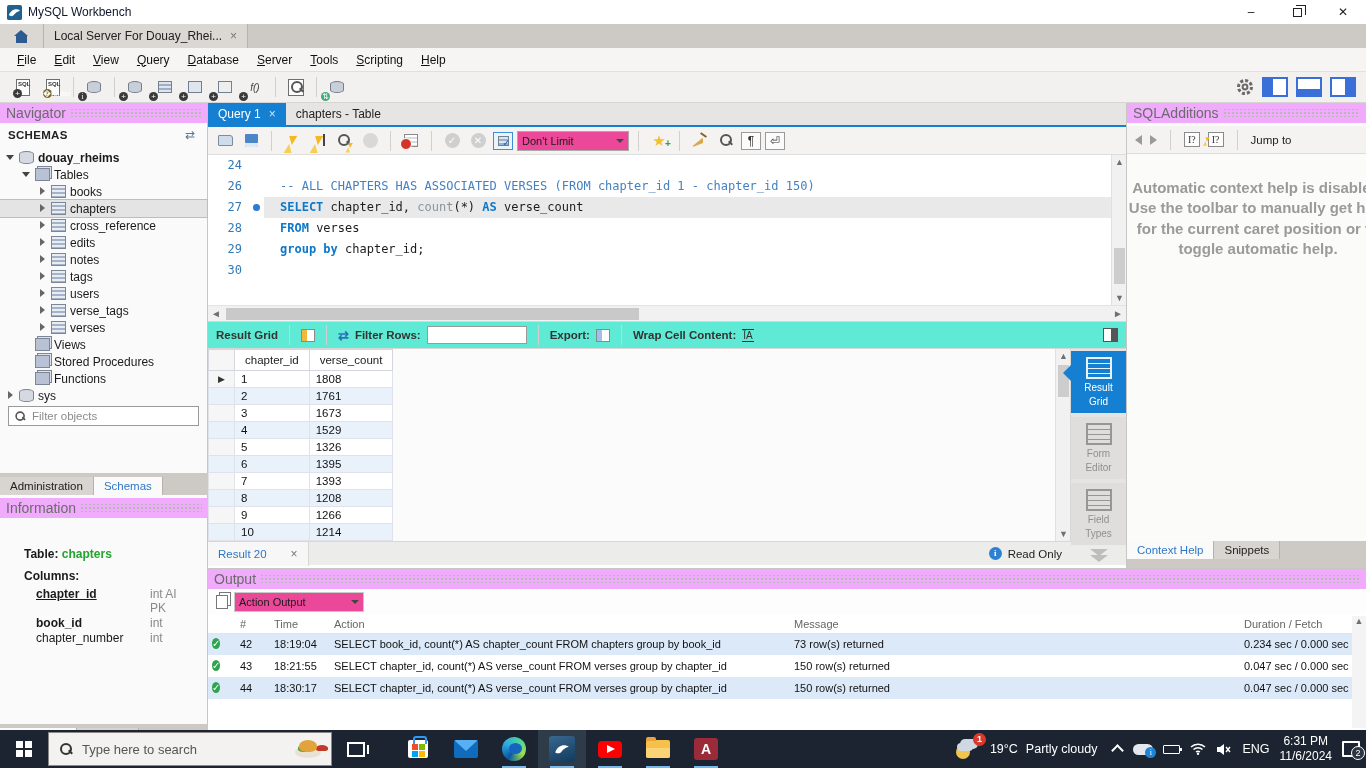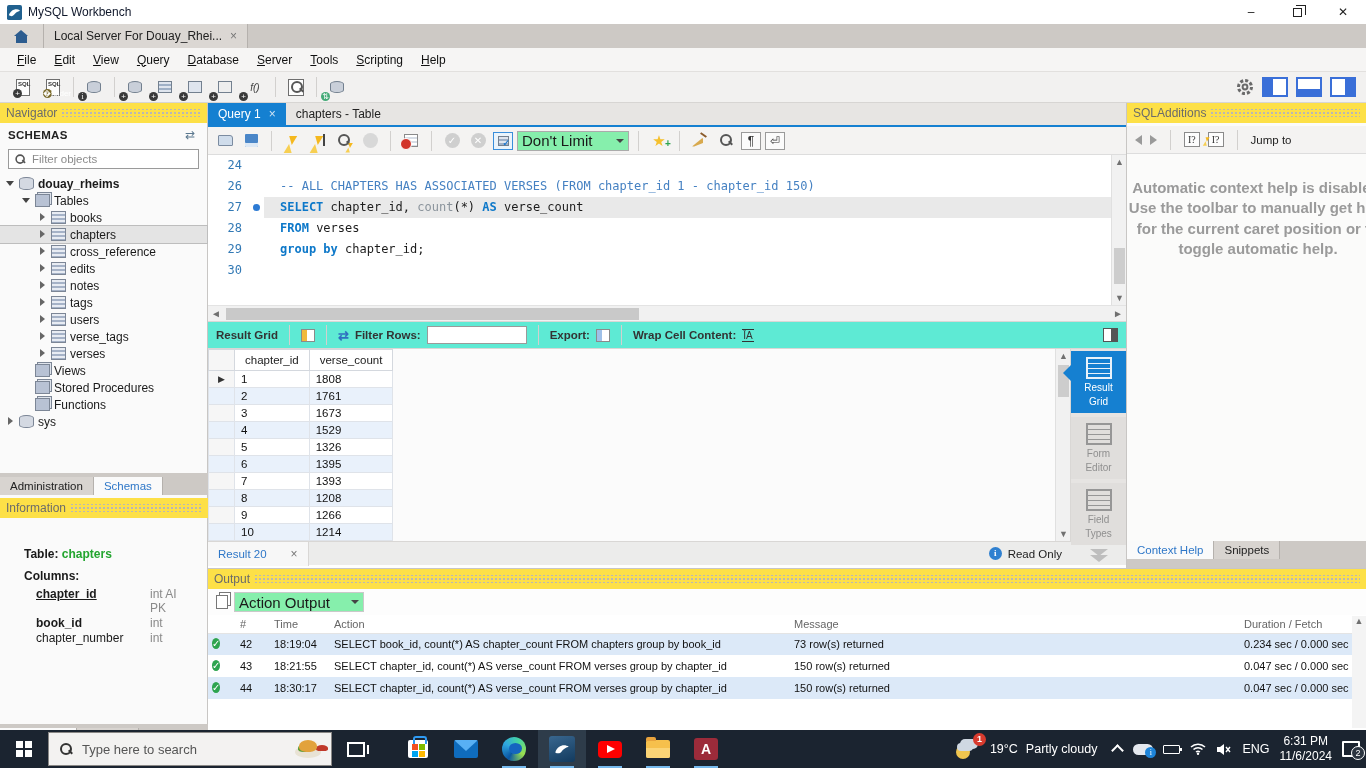--- a/index.html
+++ b/index.html
@@ -40,21 +40,21 @@
   .mag::after { content:""; position:absolute; left:9px; top:9px; width:5px; height:2px; background:#555; transform:rotate(45deg); }
   .tb-sep { width:1px; height:20px; background:#d2d0ce; margin:0 5px; }
   #maintoolbar .right { margin-left:auto; display:flex; align-items:center; gap:8px; padding-right:10px; }
   .panel-toggle { width:26px; height:20px; border:2px solid #3a6fd8; background:#fff; position:relative; }
   .panel-toggle.left::before { content:""; position:absolute; left:0; top:0; bottom:0; width:40%; background:#3a6fd8; }
   .panel-toggle.bottom::before { content:""; position:absolute; left:0; right:0; bottom:0; height:40%; background:#3a6fd8; }
   .panel-toggle.rightp::before { content:""; position:absolute; right:0; top:0; bottom:0; width:40%; background:#3a6fd8; }
 
   
   #navigator { position:absolute; left:0; top:103px; width:208px; height:627px; background:#fafafa; border-right:1px solid #c8c6c4; }
-  .sect-head { height:20px; background:#fde047; display:flex; align-items:center; padding:0 6px; color:#6b6b6b; font-size:12px; }
+  .sect-head { height:20px; background:#f0abfc; display:flex; align-items:center; padding:0 6px; color:#6b6b6b; font-size:14px; }
   .sect-head .dots { flex:1; height:8px; margin-left:4px; background-image:radial-gradient(circle,#b9b7b5 1px,transparent 1px); background-size:4px 4px; background-position:0 2px; }
   #schemas-bar { height:24px; display:flex; align-items:center; padding:0 8px; background:#fafafa; }
   #schemas-title { font-weight:bold; font-size:11.5px; color:#222; letter-spacing:.3px; }
   .refresh-ico { margin-left:auto; width:14px; height:12px; color:#5b788f; font-size:12px; line-height:12px; }
   #filter-row { display:flex; align-items:center; padding:2px 8px 4px 8px; gap:4px; }
   #filter-box { flex:1; display:flex; align-items:center; border:1px solid #9a9a9a; background:#fff; height:20px; padding:0 4px; gap:4px; }
   #filter-input { border:none; outline:none; flex:1; font-size:11.5px; font-family:"Liberation Sans",sans-serif; color:#444; background:transparent; }
   #filter-input::placeholder { color:#8b8b8b; }
   #schema-tree { padding-top:2px; }
   .tree-row { height:17px; display:flex; align-items:center; gap:4px; font-size:12px; color:#1a1a1a; }
@@ -83,21 +83,21 @@
   
   #queryarea { position:absolute; left:208px; top:103px; width:918px; height:465px; background:#fff; }
   #qtabs { height:22px; background:#e7e5e3; display:flex; align-items:flex-end; }
   .qtab { height:22px; display:flex; align-items:center; gap:8px; padding:0 10px; font-size:12px; }
   .qtab.active { background:#1580d1; color:#fff; }
   .qtab.active .tab-x { color:#cfe4f5; }
   .qtab.plain { color:#222; }
   #qtabs-underline { height:2px; background:#1580d1; }
   #qtoolbar { height:28px; background:#f4f3f2; display:flex; align-items:center; padding:0 6px; gap:4px; border-bottom:1px solid #ddd; }
   .qt-ico { width:22px; height:20px; display:flex; align-items:center; justify-content:center; position:relative; }
-  .combo { height:20px; background:#86efac; border:1px solid #ababab; display:flex; align-items:center; font-size:15px; padding:0 4px; }
+  .combo { height:20px; background:#ec4899; border:1px solid #ababab; display:flex; align-items:center; font-size:11px; padding:0 4px; }
   .combo .carr { margin-left:auto; border-left:4px solid transparent; border-right:4px solid transparent; border-top:4px solid #444; }
   #limit-combo { width:112px; }
   .boxed { border:1px solid #9a9a9a; background:#fbfbfb; width:20px; height:18px; display:flex; align-items:center; justify-content:center; color:#333; font-size:12px; }
   .autoc { border:1px solid #3a8edb; background:#eaf4fc; }
 
   
   #editor { position:relative; height:150px; background:#fff; overflow:hidden; }
   .eline { display:flex; height:21px; line-height:21px; font-family:"DejaVu Sans Mono",monospace; font-size:12px; }
   .gut { width:40px; text-align:right; padding-right:6px; color:#3279b5; flex:0 0 40px; }
   .markercol { width:16px; flex:0 0 16px; display:flex; align-items:center; justify-content:center; }
@@ -338,26 +338,20 @@
 
   <div id="navigator">
     <div class="sect-head">
         <span>Navigator</span>
         <span class="dots"></span>
       </div>
     <div id="schemas-bar">
       <span id="schemas-title">SCHEMAS</span>
       <span class="refresh-ico">⇄</span>
     </div>
-    <div id="filter-row">
-      <div id="filter-box">
-        <span class="mag" style="transform:scale(.8)"></span>
-        <input id="filter-input" placeholder="Filter objects" style="">
-      </div>
-    </div>
     <div id="schema-tree">
         <div class="tree-row" style="padding-left: 6px;">
           <span class="arr arr-down"></span>
           <span class="ticon i-db"></span>
           <span class="tlabel bold">douay_rheims</span>
         </div>
         <div class="tree-row" style="padding-left: 22px;">
           <span class="arr arr-down"></span>
           <span class="ticon i-tables"></span>
           <span class="tlabel">Tables</span>
@@ -421,20 +415,26 @@
           <span class="arr "></span>
           <span class="ticon i-tables"></span>
           <span class="tlabel">Functions</span>
         </div>
         <div class="tree-row" style="padding-left: 6px;">
           <span class="arr arr-right"></span>
           <span class="ticon i-db"></span>
           <span class="tlabel">sys</span>
         </div>
       </div>
+    <div id="filter-row">
+      <div id="filter-box">
+        <span class="mag" style="transform:scale(.8)"></span>
+        <input id="filter-input" placeholder="Filter objects" style="">
+      </div>
+    </div>
     <div class="nav-tabs" style="top:370px">
       <span class="nav-tab">Administration</span>
       <span class="nav-tab active">Schemas</span>
     </div>
     <div class="sect-head" style="position:absolute;top:395px;left:0;width:208px">
         <span>Information</span>
         <span class="dots"></span>
       </div>
     <div id="info-body" style="position:absolute;top:430px;left:0;width:208px">
       <div class="info-line"><span class="b">Table:</span> <span class="green">chapters</span></div>

